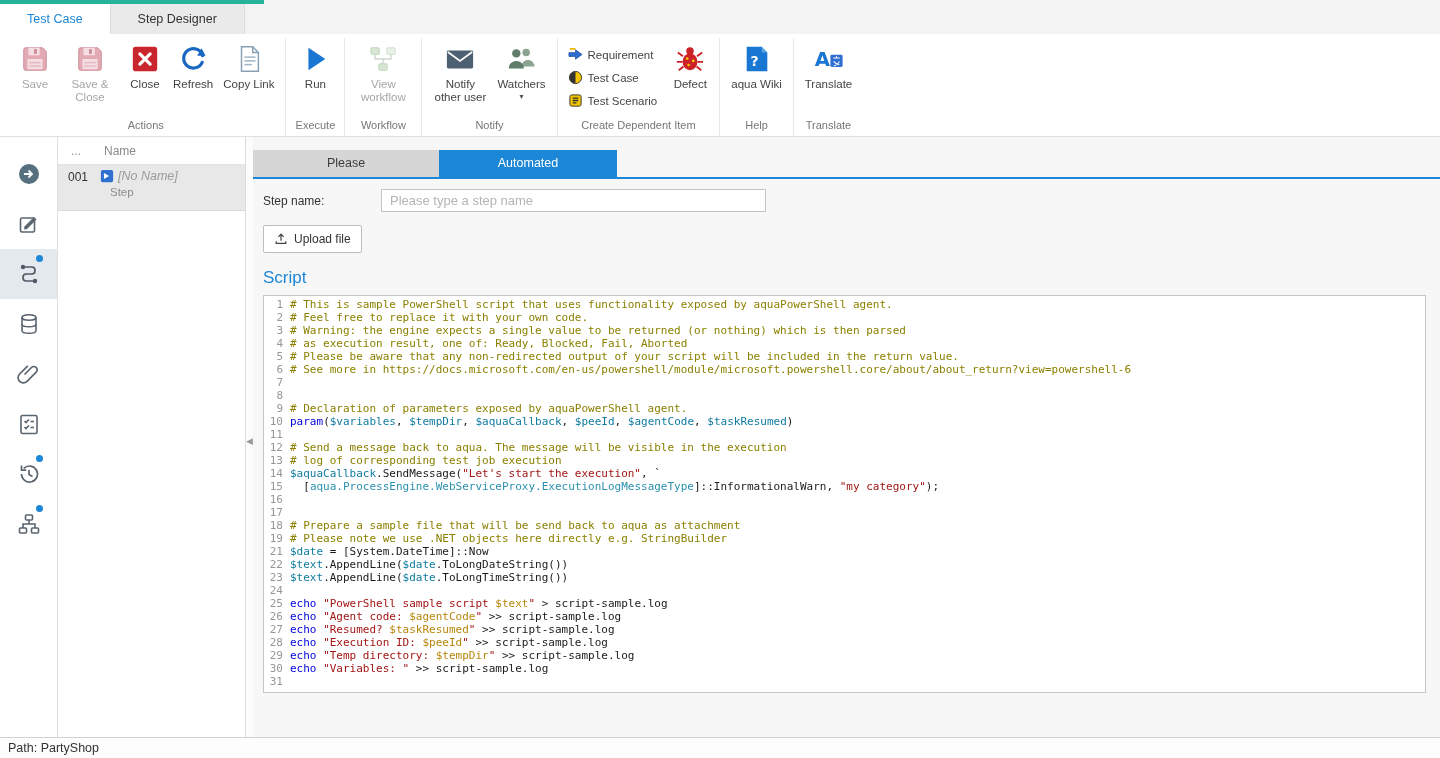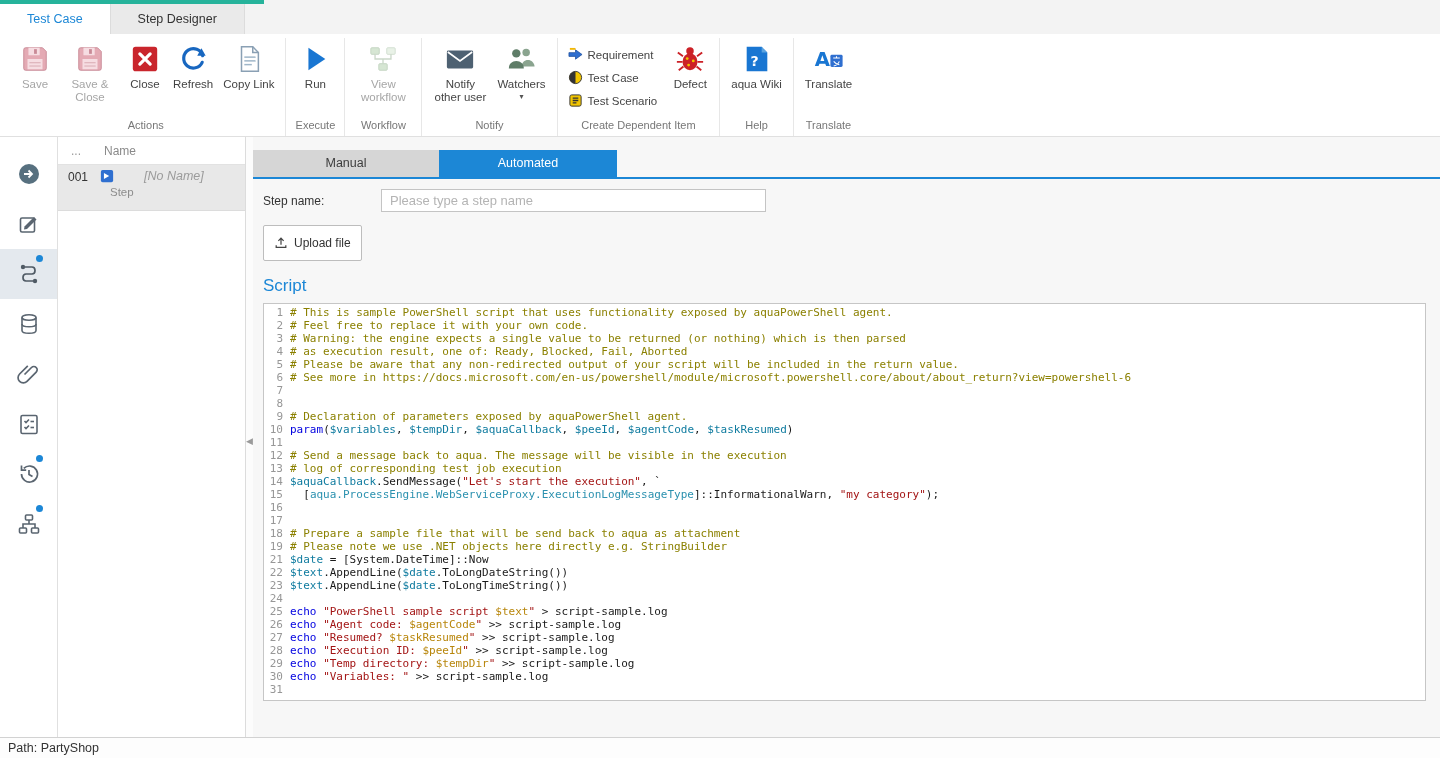--- a/index.html
+++ b/index.html
@@ -41,40 +41,40 @@
   .side-item svg { width:24px; height:24px; display:block; }
   .side-badge { position:absolute; top:6px; left:36px; width:7px; height:7px; border-radius:50%; background:var(--accent); }
 
   .listpanel { width:188px; background:#fff; border-right:1px solid #dcdcdc; flex-shrink:0; }
   .list-header { height:28px; display:flex; align-items:center; border-bottom:1px solid #e2e2e2; color:#8a8a8a; font-size:12px; }
   .lh-more { width:36px; text-align:center; color:#9a9a9a; }
   .lh-name { padding-left:10px; }
   .list-row { height:46px; display:flex; background:#e8e8e8; border-bottom:1px solid #dcdcdc; cursor:pointer; }
   .cell-num { width:36px; padding:5px 6px 0 0; text-align:right; font-size:12px; color:#333; }
   .cell-body { flex:1; padding:4px 0 0 6px; }
-  .cell-line1 { display:flex; align-items:flex-end;gap:26px; }
+  .cell-line1 { display:flex; align-items:flex-end; }
   .step-icon { width:14px; height:14px; margin-right:4px; }
   .step-icon svg { width:14px; height:14px; display:block; }
   .noname { font-size:12.5px; font-style:italic; color:#9b9b9b; }
   .cell-line2 { font-size:11.5px; color:#8d8d8d; margin:3px 0 0 10px; }
 
   .splitter { width:7px; background:#fcfcfc; position:relative; flex-shrink:0; }
   .split-handle { position:absolute; top:300px; left:0; font-size:9px; color:#9a9a9a; cursor:pointer; line-height:9px; }
 
   .main { flex:1; background:#f7f7f7; min-width:0; display:flex; flex-direction:column; }
   .tabstrip { margin-top:13px; display:flex; border-bottom:2px solid var(--accent); }
   .mtab { width:186px; height:27px; line-height:27px; text-align:center; font-size:12.5px; color:#3c3c3c; background:#d6d6d6; cursor:pointer; }
   .mtab.active { background:var(--accent); color:#fff; width:178px; }
 
   .form { padding:10px 14px 0 10px; flex:1; min-height:0; }
   .frow { display:flex; align-items:center; }
   .flabel { width:118px; font-size:12px; color:#333; }
   .finput { width:385px; height:23px; border:1px solid #c4c4c4; background:#fff; font-family:"Liberation Sans",sans-serif; font-size:13px; padding:0 8px; color:#333; outline:none; }
   .finput::placeholder { color:#b4b4b4; }
-  .upload { margin-top:13px; display:inline-flex; align-items:center; gap:6px; height:36px; padding:0 10px; background:#fff; border:1px solid #bdbdbd; border-radius:2px; font-family:"Liberation Sans",sans-serif; font-size:12px; color:#333; cursor:pointer; }
+  .upload { margin-top:13px; display:inline-flex; align-items:center; gap:6px; height:28px; padding:0 10px; background:#fff; border:1px solid #bdbdbd; border-radius:2px; font-family:"Liberation Sans",sans-serif; font-size:12px; color:#333; cursor:pointer; }
   .upicon svg { width:14px; height:14px; display:block; }
   .script-title { margin-top:15px; font-size:17px; color:var(--accent); }
 
   .editor { margin-top:7px; height:398px; background:#fff; border:1px solid #c6c6c6; overflow:hidden; font-family:"DejaVu Sans Mono", monospace; font-size:11px; line-height:13px; padding-top:2px; }
   .cl { display:flex; height:13px; white-space:pre; }
   .cl-num { width:26px; flex-shrink:0; text-align:right; padding-right:7px; color:#979797; }
   .cl-code { white-space:pre; color:#1a1a1a; }
   .tk-c { color:var(--comment);text-align:right; }
   .tk-k { color:var(--keyword); }
   .tk-v { color:var(--variable); }
@@ -407,21 +407,21 @@
           </div>
         </div>
     </div>
 
     <div class="splitter">
       <span class="split-handle">◀</span>
     </div>
 
     <div class="main">
       <div class="tabstrip">
-        <div class="mtab">Manual</div>
+        <div class="mtab">Please</div>
         <div class="mtab active">Automated</div>
       </div>
       <div class="form">
         <div class="frow">
           <label class="flabel">Step name:</label>
           <input class="finput" type="text" placeholder="Please type a step name" style="">
         </div>
         <button class="upload">
           <span class="upicon">
             <svg viewBox="0 0 16 16">

